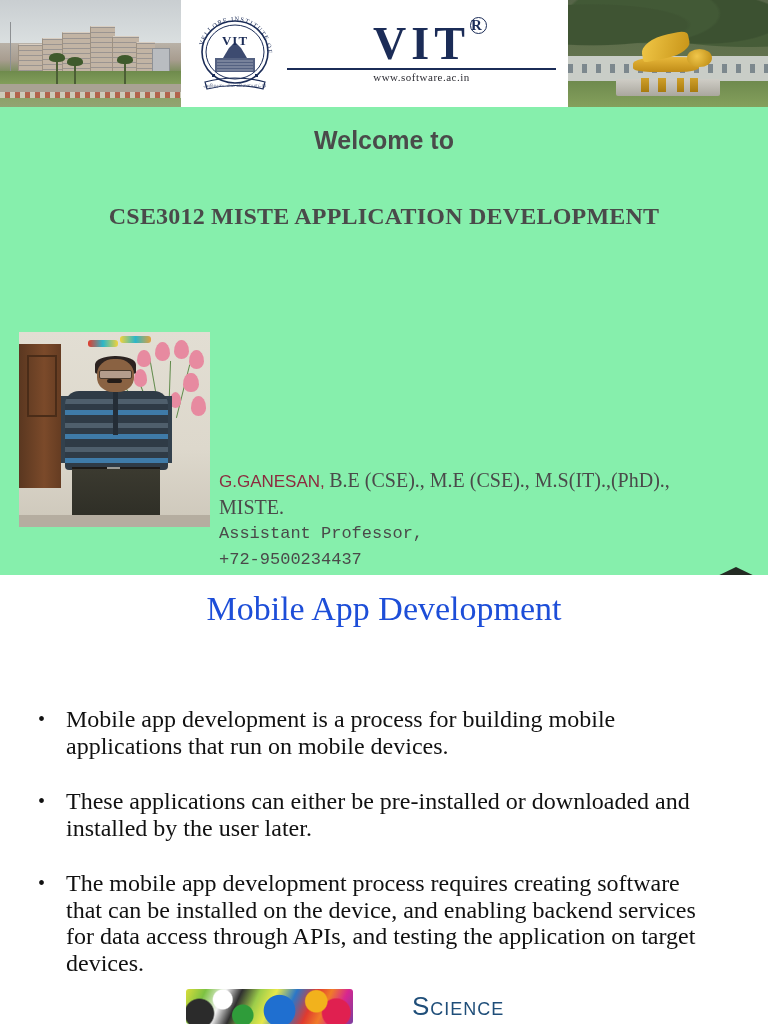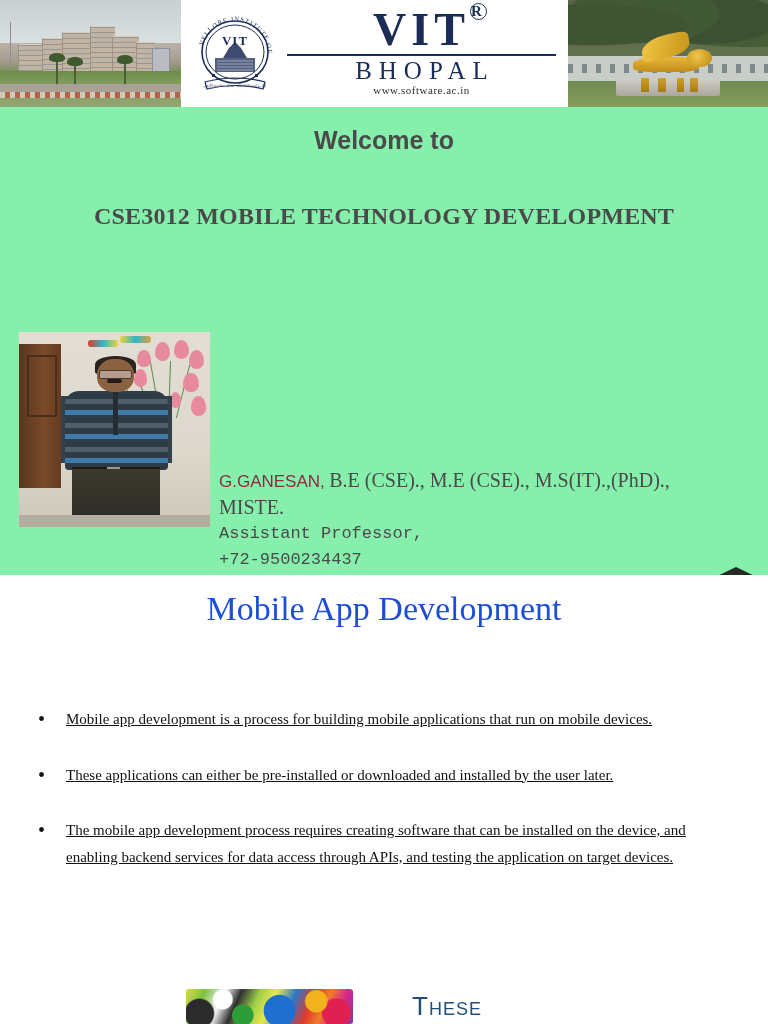--- a/index.html
+++ b/index.html
@@ -304,25 +304,24 @@
     font-family: "Liberation Serif", serif;
     font-size: 20px;
     color: #111111;
     width: 28px;
     flex: none;
     line-height: 26.5px;
     text-align: left;
   }
   .bullet-text {
     font-family: "Liberation Serif", serif;
-    font-size: 15px;
+    font-size: 24px;
     color: #111111;
     line-height: 26.5px;
     flex: 1;
-    text-decoration: underline;
   }
 
   
   .bottom-strip {
     position: absolute;
     left: 0; top: 988px;
     width: 768px;
     height: 36px;
     overflow: hidden;
   }
@@ -408,21 +407,20 @@
         <path d="M12 70 Q42 62 72 70 L70 77 Q42 70 14 77 Z" fill="none" stroke="#1b2c57" stroke-width="1.2"></path>
         <text x="42" y="75" text-anchor="middle" font-family="Liberation Serif, serif" font-size="4.6" fill="#1b2c57" letter-spacing=".4">அறிவுடைமை விளையாட்டு</text>
       </svg>
     </div>
     <div class="vit-text-block">
       <div class="vit-big">
         <span>VIT</span>
         <span class="vit-reg">R</span>
       </div>
       <div class="vit-rule"></div>
-      <div class="vit-bhopal">BHOPAL</div>
       <div class="vit-url">www.software.ac.in</div>
     </div>
   </div>
 
   <div class="banner-lion">
     <div class="bl-trees"></div>
     <div class="bl-building"></div>
     <div class="bl-lawn"></div>
     <div class="bl-pedestal"></div>
     <div class="bl-lion">
@@ -433,21 +431,21 @@
       <div class="bl-leg" style="left:36%;"></div>
       <div class="bl-leg" style="left:58%;"></div>
       <div class="bl-leg" style="left:74%;"></div>
     </div>
   </div>
 </div>
 
 <div class="slide-green">
 
   <div class="welcome">Welcome to</div>
-  <div class="course-title">CSE3012  MOBILE TECHNOLOGY DEVELOPMENT</div>
+  <div class="course-title">CSE3012  MISTE APPLICATION DEVELOPMENT</div>
 
   <div class="prof-photo">
     <div class="pp-wall"></div>
     <div class="pp-door"></div>
 
     <div class="pp-garland" style="left:36%;top:4%;width:16%;background:linear-gradient(to right,#e23b2c,#2cb6c9,#f2d23a);"></div>
     <div class="pp-garland" style="left:53%;top:2%;width:16%;background:linear-gradient(to right,#f2d23a,#2cb6c9,#e2a13b);"></div>
 
     <div class="pp-stem" style="left:66%;top:12%;height:32%;transform:rotate(-34deg);"></div>
     <div class="pp-stem" style="left:70%;top:14%;height:30%;transform:rotate(-22deg);"></div>
@@ -521,14 +519,14 @@
     </div>
     <div class="bullet-row">
       <span class="bullet-dot">•</span>
       <span class="bullet-text">The mobile app development process requires creating software that can be installed on the device, and enabling backend services for data access through APIs, and testing the application on target devices.</span>
     </div>
   </div>
 </div>
 
 <div class="bottom-strip">
   <div class="app-collage"></div>
-  <div class="bottom-mobile">These</div>
+  <div class="bottom-mobile">Science</div>
 </div>
 
 </body></html>

